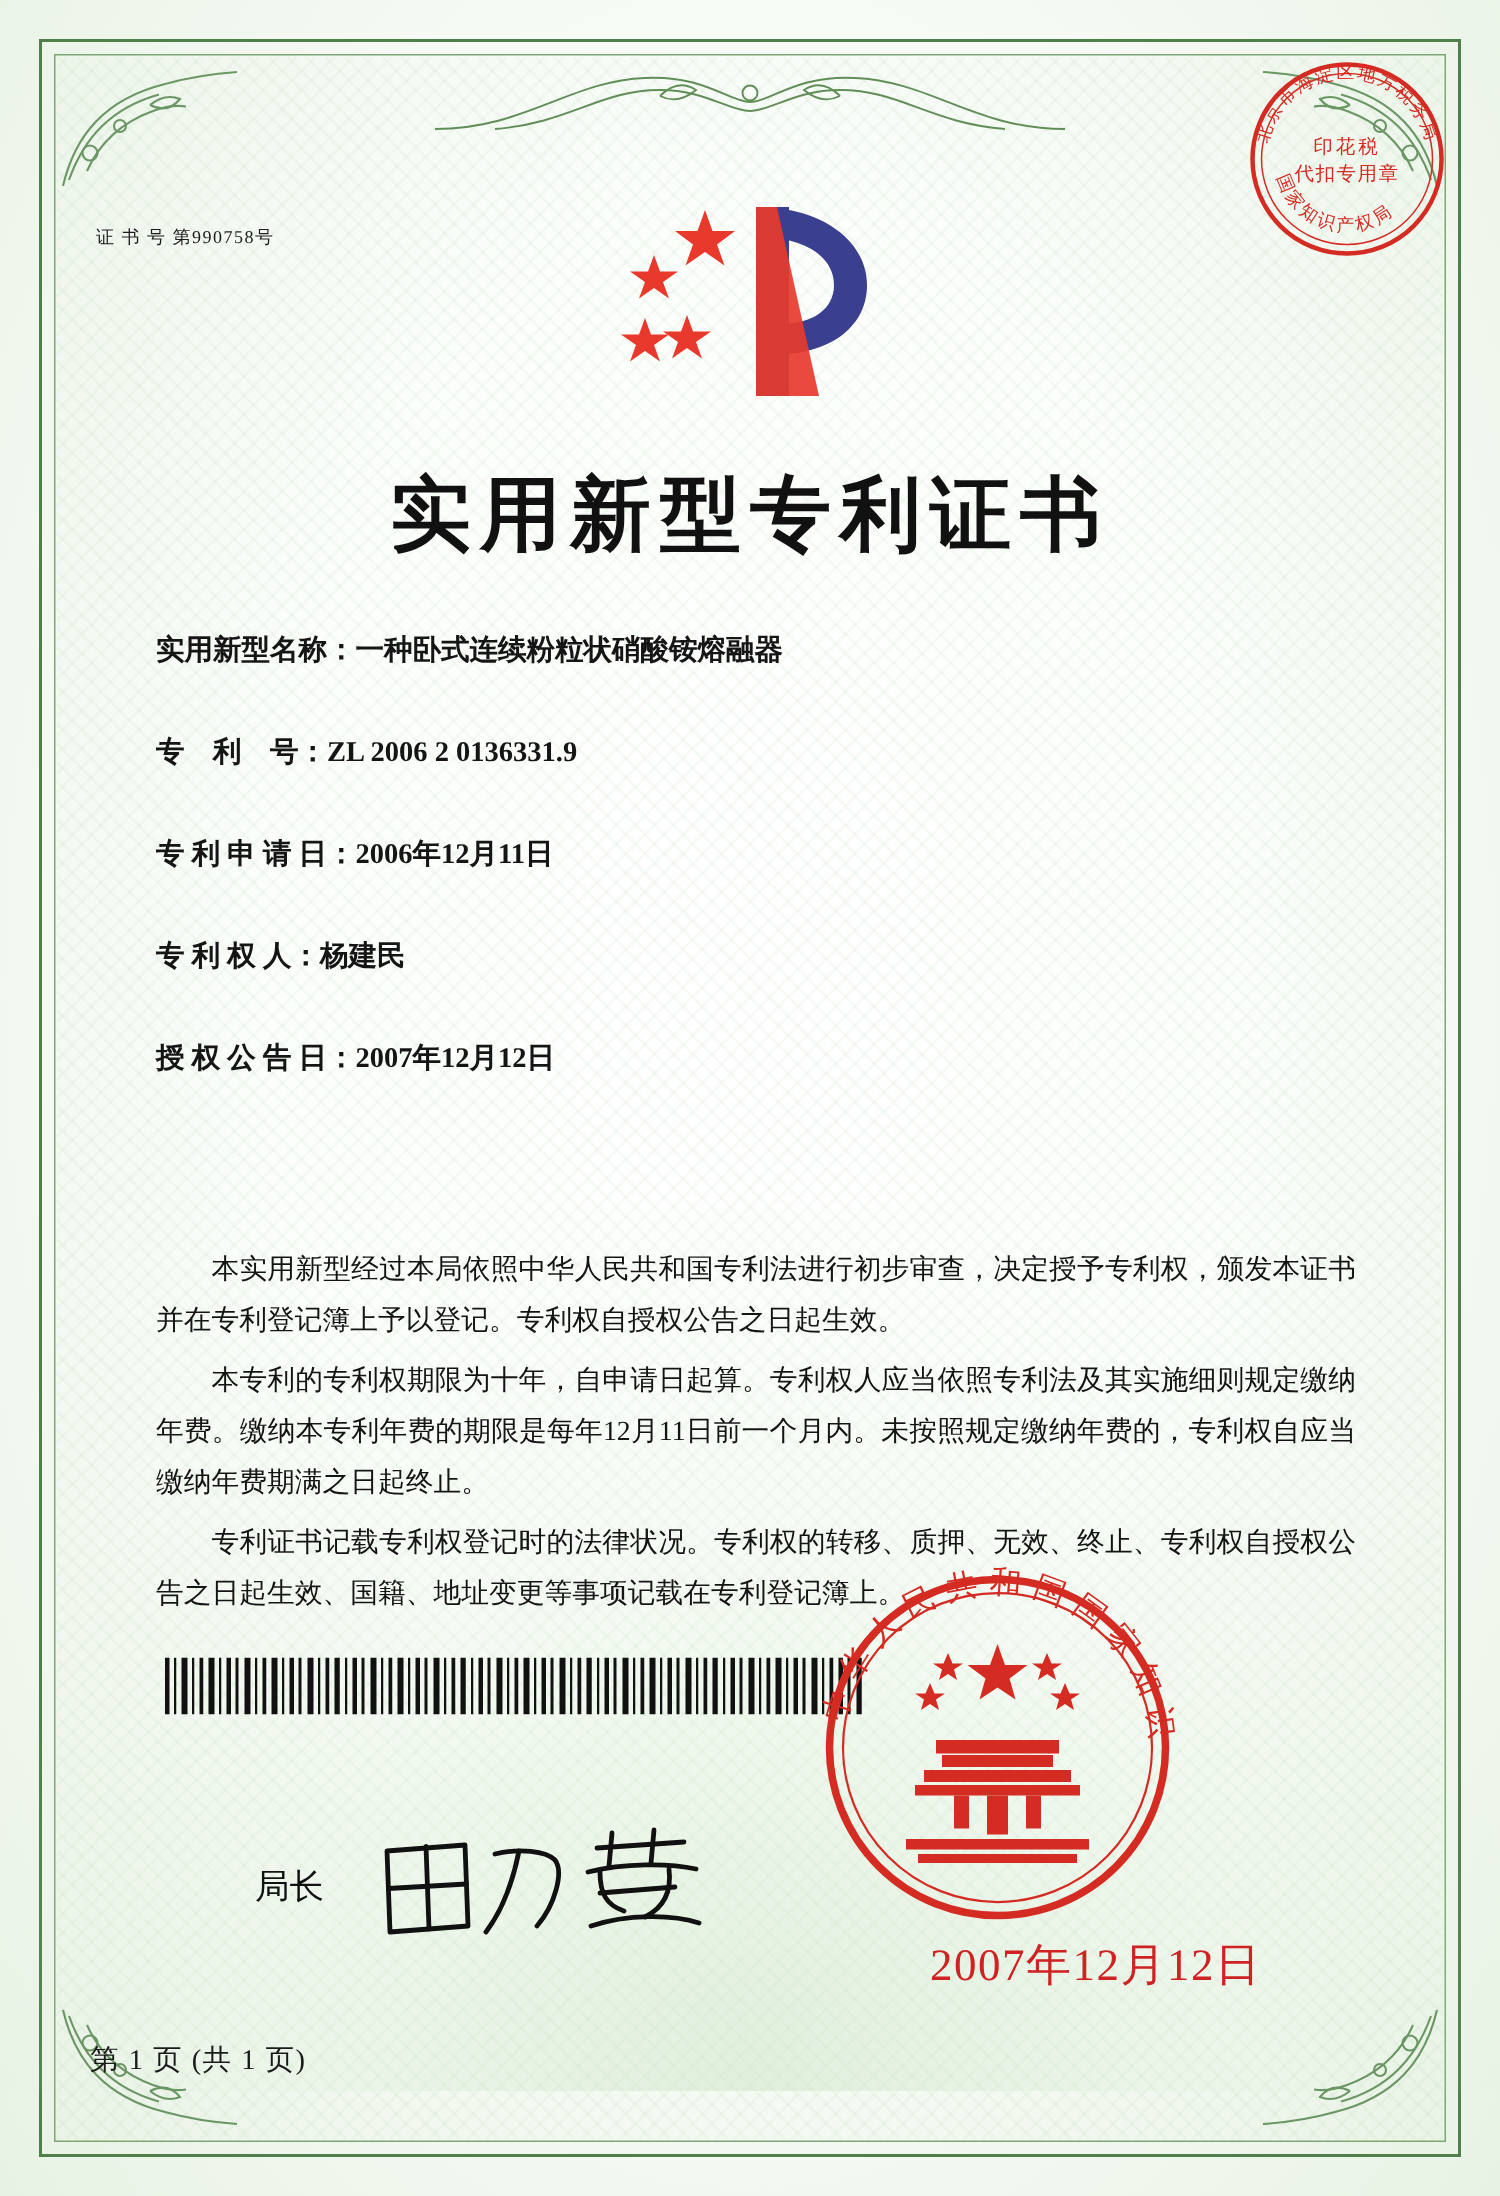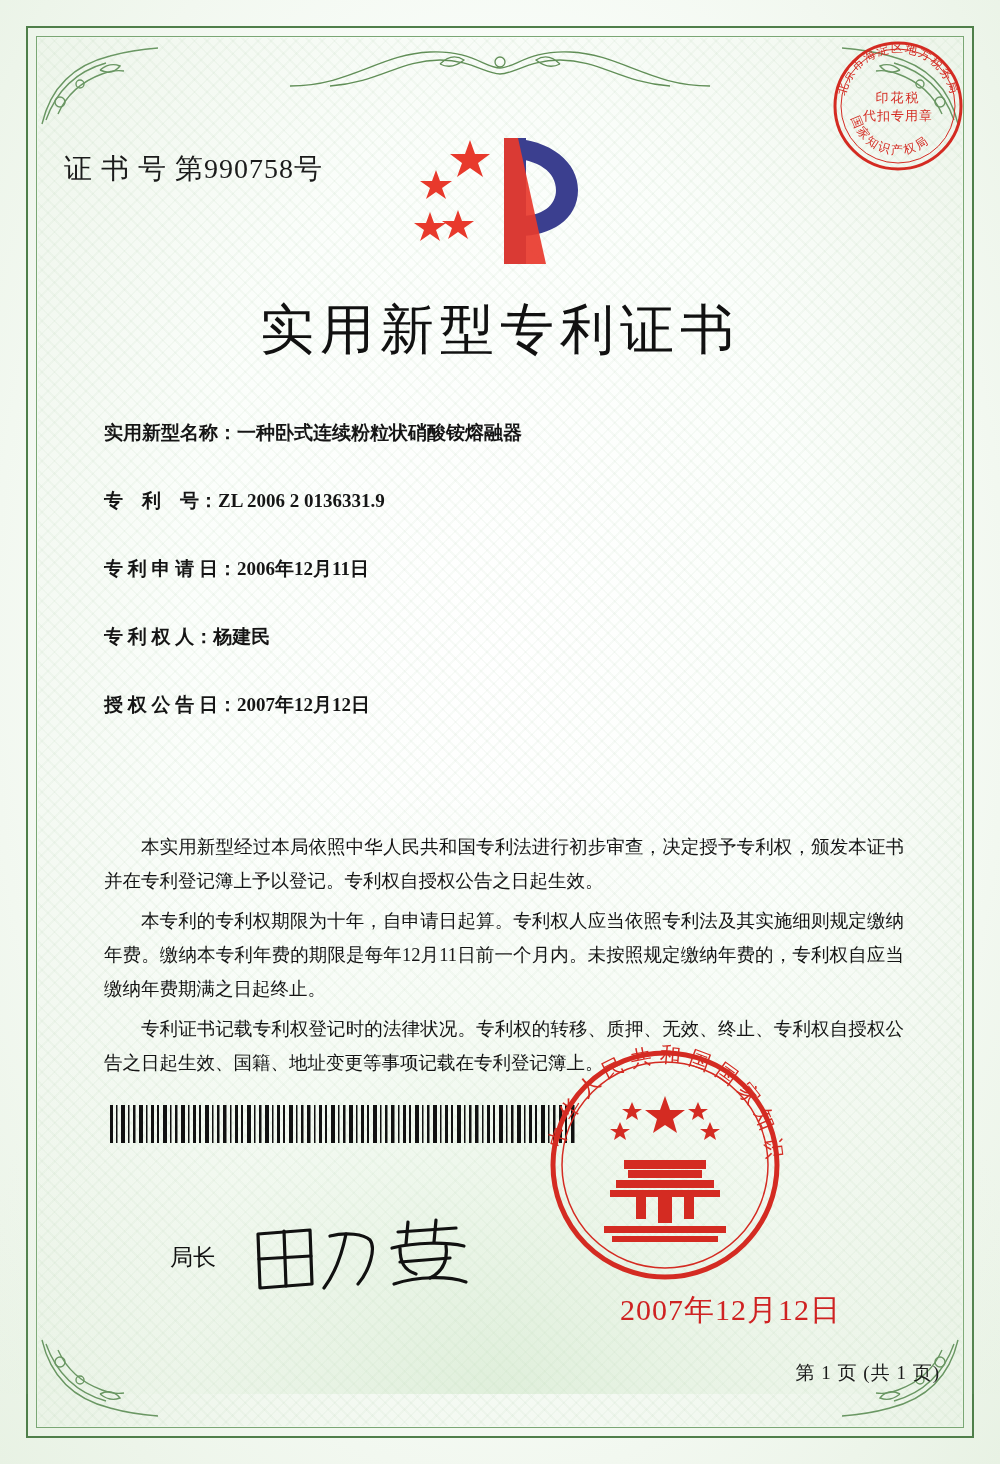--- a/index.html
+++ b/index.html
@@ -70,42 +70,42 @@
   }
 
   
   .content {
     position: absolute;
     left: 60px; top: 60px; right: 60px; bottom: 60px;
   }
   .cert-no {
     position: absolute;
     left: 4px; top: 90px;
-    font-size: 28px;
+    font-size: 12px;
     color: #1b1b1b;
     letter-spacing: 1px;
     font-family: "Liberation Serif","DejaVu Serif", serif;
   }
 
   
   .logo {
     position: absolute;
     left: 50%; top: 72px;
     transform: translateX(-50%);
     width: 200px; height: 140px;
   }
   .logo svg { width:100%; height:100%; display:block; }
 
   
   .doc-title {
     position: absolute;
-    left: 0; right: 0; top: 234px;
+    left: 0; right: 0; top: 247px;
     text-align: center;
     font-size: 54px;
-    font-weight: normal;
+    font-weight: bold;
     letter-spacing: 6px;
     color: #111;
     font-family: "DejaVu Serif","Liberation Serif", serif;
   }
 
   
   .fields {
     position: absolute;
     left: 44px; right: 30px; top: 360px;
   }
@@ -187,25 +187,24 @@
     left: 560px; top: 1230px;
     font-size: 30px;
     color: #cf2222;
     letter-spacing: 1px;
     font-family: "Liberation Serif","DejaVu Serif", serif;
   }
 
   .page-footer {
     position: absolute;
     left: 0; right: 0; top: 1300px;
-    text-align: right;
+    text-align: left;
     font-size: 19px;
     color: #1a1a1a;
     letter-spacing: 1px;
-    padding-left: 12px;
   }
 </style>
 </head>
 <body>
 
 <div class="page">
 
   <div class="frame-outer"></div>
   <div class="frame-inner"></div>
   <div class="guilloche"></div>

